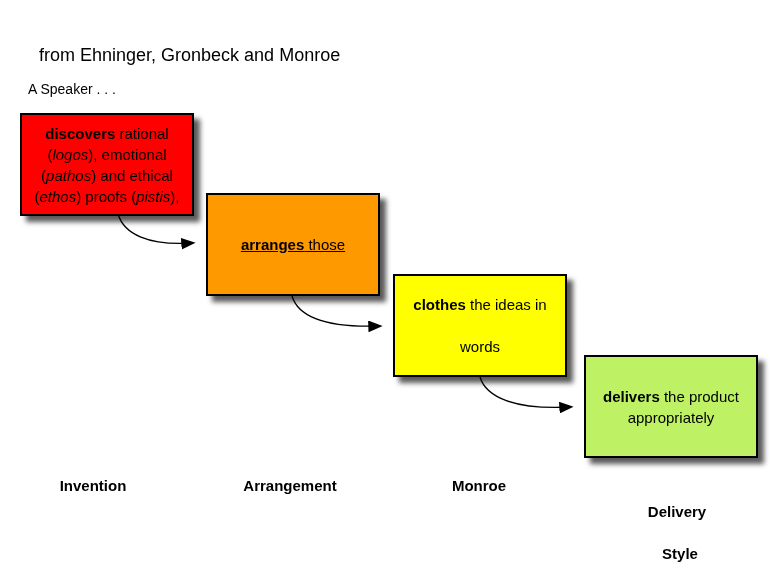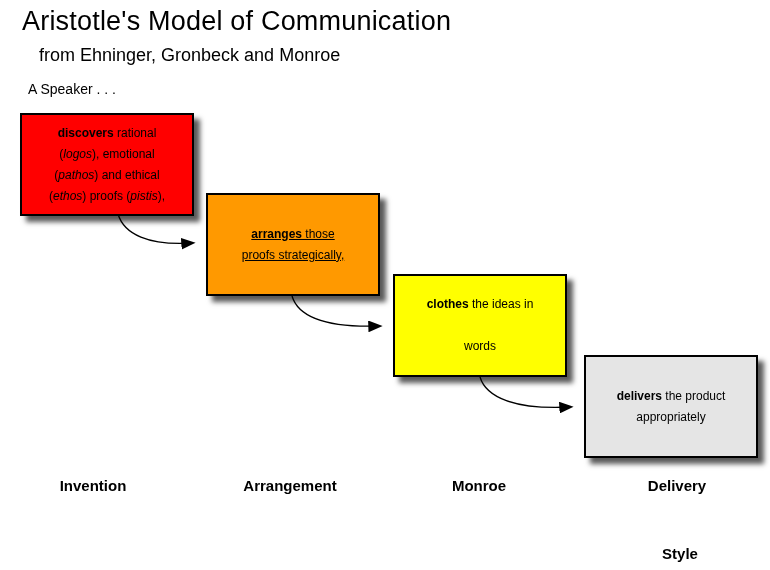--- a/index.html
+++ b/index.html
@@ -7,68 +7,67 @@
     position:relative;width:770px;height:570px;background:#ffffff;
     font-family:"Liberation Sans",sans-serif;color:#000;overflow:hidden;
   }
   .title{position:absolute;left:22px;top:6px;font-size:27px;font-weight:400;letter-spacing:.2px;white-space:nowrap;}
   .subtitle{position:absolute;left:24px;top:45px;font-size:18px;white-space:nowrap;margin-left:15px;}
   .speaker{position:absolute;left:28px;top:81px;font-size:14px;white-space:nowrap;}
   .stepbox{
     position:absolute;width:168px;height:97px;border:2px solid #000;
     box-shadow:6px 6px 5px rgba(0,0,0,0.65);
     display:flex;align-items:center;justify-content:center;
-    text-align:center;font-size:12px;line-height:21px;padding:1px;
+    text-align:center;font-size:15px;line-height:21px;padding:1px;
   }
   .box-invention{left:20px;top:113px;}
   .box-arrangement{left:206px;top:193px;text-decoration:underline;}
   .box-style{left:393px;top:274px;}
   .box-delivery{left:584px;top:355px;}
   .canon{
     position:absolute;top:477px;font-size:15px;transform:translateX(-50%);white-space:nowrap;font-weight:bold;
   }
   .canon-invention{left:93px;}
   .canon-arrangement{left:290px;}
   .canon-style{left:479px;}
-  .canon-delivery{left:677px;}
+  .canon-delivery{left:677px;margin-top:26px;}
   .canon-memory{left:680px;top:545px;}
   svg.arrows{position:absolute;left:0;top:0;width:770px;height:570px;pointer-events:none;}
 </style>
 </head>
 <body>
 
 <div class="canvas">
 
-  <div class="title">Aristotle's Model of Communication</div>
   <div class="subtitle">from Ehninger, Gronbeck and Monroe</div>
   <div class="speaker">A Speaker . . .</div>
 
   <svg class="arrows" viewBox="0 0 770 570" xmlns="http://www.w3.org/2000/svg">
     <defs>
       <marker id="ah" markerWidth="11" markerHeight="9" refX="9" refY="4.5" orient="auto">
         <path d="M0,0 L11,4.5 L0,9 z" fill="#000000"></path>
       </marker>
     </defs>
     <g fill="none" stroke="#000000" stroke-width="1.3">
       <path d="M118,214 C124,234 148,246 193,243" marker-end="url(#ah)"></path>
       <path d="M292,296 C298,316 324,328 380,326" marker-end="url(#ah)"></path>
       <path d="M480,377 C486,397 514,410 571,407" marker-end="url(#ah)"></path>
     </g>
   </svg>
 
   <div class="stepbox box-invention" style="background: rgb(255, 0, 0);">
     <div class="box-text"><span style="font-weight: bold;">discovers</span><span> rational</span><br><span>(</span><span style="font-style: italic;">logos</span><span>), emotional</span><br><span>(</span><span style="font-style: italic;">pathos</span><span>) and ethical</span><br><span>(</span><span style="font-style: italic;">ethos</span><span>) proofs (</span><span style="font-style: italic;">pistis</span><span>),</span></div>
   </div>
   <div class="stepbox box-arrangement" style="background: rgb(255, 153, 0);">
-    <div class="box-text"><span style="font-weight: bold;">arranges</span><span> those</span><br><span>proofs strategically,</span></div>
+    <div class="box-text"><span style="font-weight: bold;">arranges</span><span> those</span><br></div>
   </div>
   <div class="stepbox box-style" style="background: rgb(255, 255, 0);">
     <div class="box-text"><span style="font-weight: bold;">clothes</span><span> the ideas in</span><br><br><span>words</span></div>
   </div>
-  <div class="stepbox box-delivery" style="background: #e5e5e5;">
+  <div class="stepbox box-delivery" style="background: #bef264;">
     <div class="box-text"><span style="font-weight: bold;">delivers</span><span> the product</span><br><span>appropriately</span></div>
   </div>
 
   <div class="canon canon-invention">Invention</div>
   <div class="canon canon-arrangement">Arrangement</div>
   <div class="canon canon-style">Monroe</div>
   <div class="canon canon-delivery">Delivery</div>
   <div class="canon canon-memory">Style</div>
 
 </div>

